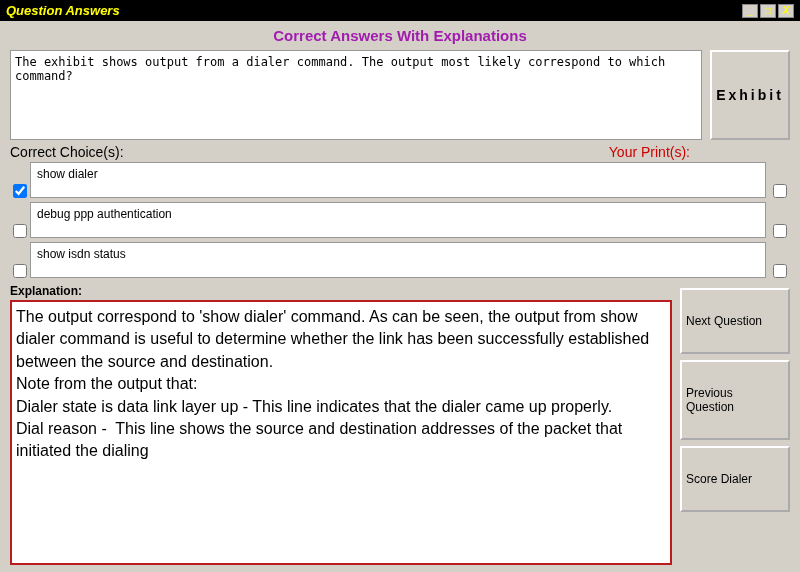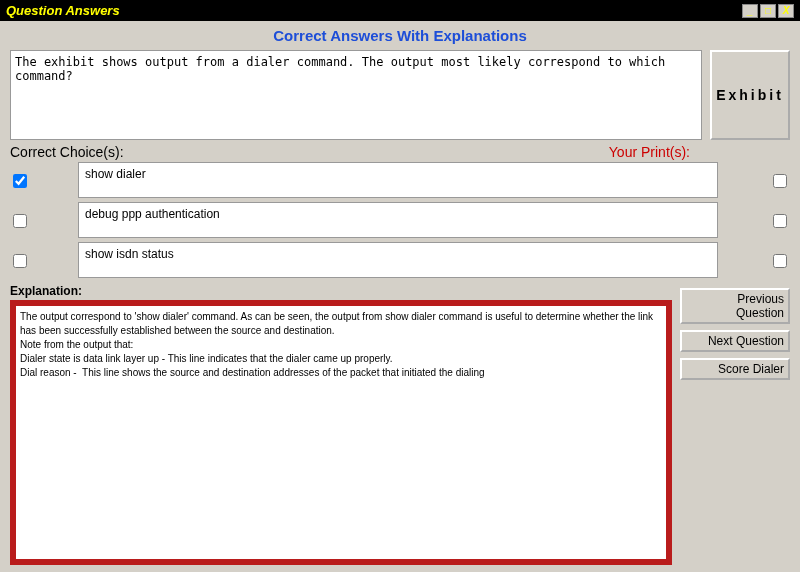--- a/index.html
+++ b/index.html
@@ -40,21 +40,21 @@
     #main-content {
       padding: 6px 10px;
       height: calc(572px - 22px);
       display: flex;
       flex-direction: column;
     }
     #page-title {
       text-align: center;
       font-size: 15px;
       font-weight: bold;
-      color: #1d4ed8;
+      color: #a21caf;
       margin-bottom: 6px;
     }
     #top-section {
       display: flex;
       gap: 8px;
       margin-bottom: 4px;
     }
     #question-box {
       flex: 1;
       border: 1px solid #999;
@@ -83,24 +83,23 @@
       display: flex;
       justify-content: space-between;
       font-size: 14px;
       margin-bottom: 2px;
       padding-right: 100px;
     }
     #choice-labels .correct-label { color: #000; }
     #choice-labels .your-label { color: #cc0000; margin-right: 0; }
     .answer-row {
       display: flex;
-      align-items: center;
+      align-items: flex-end;
       margin-bottom: 4px;
       position: relative;
-      gap: 48px;
     }
     .answer-checkbox-left {
       width: 20px;
       margin-top: 2px;
       display: flex;
       align-items: center;
       justify-content: center;
     }
     .answer-checkbox-right {
       width: 20px;
@@ -144,42 +143,42 @@
       display: flex;
       flex-direction: column;
     }
     #explanation-label {
       font-size: 12px;
       font-weight: bold;
       margin-bottom: 2px;
     }
     #explanation-box {
       flex: 1;
-      border: 6px solid #b91c1c;
+      border: 2px solid #b91c1c;
       background: #fff;
       padding: 4px;
-      font-size: 10px;
+      font-size: 16px;
       overflow-y: scroll;
       line-height: 1.4;
     }
     #right-buttons {
       display: flex;
       flex-direction: column;
       gap: 6px;
       width: 110px;
       justify-content: flex-start;
       padding-top: 4px;
     }
     .action-btn {
       background: #d4d0c8;
       border: 2px outset #fff;
-      padding: 2px 4px;
-      font-size: 12px;
-      cursor: pointer;
-      text-align: right;
+      padding: 24px 4px;
+      font-size: 12px;
+      cursor: pointer;
+      text-align: left;
       width: 110px;
     }
   </style>
 </head>
 <body>
 
 <div id="title-bar">
   <span>Question Answers</span>
   <div id="title-bar-controls">
     <div class="title-btn">_</div>
@@ -245,19 +244,19 @@
 
   <div id="bottom-section">
     <div id="explanation-section">
       <div id="explanation-label">Explanation:</div>
       <div id="explanation-box" style="white-space: pre-wrap;">The output correspond to 'show dialer' command. As can be seen, the output from show dialer command is useful to determine whether the link has been successfully established between the source and destination.
 Note from the output that:
 Dialer state is data link layer up - This line indicates that the dialer came up properly.
 Dial reason -  This line shows the source and destination addresses of the packet that initiated the dialing</div>
     </div>
     <div id="right-buttons">
+      <button class="action-btn">Next Question</button>
       <button class="action-btn">Previous Question</button>
-      <button class="action-btn">Next Question</button>
       <button class="action-btn">Score Dialer</button>
     </div>
   </div>
 
 </div>
 
 </body></html>

